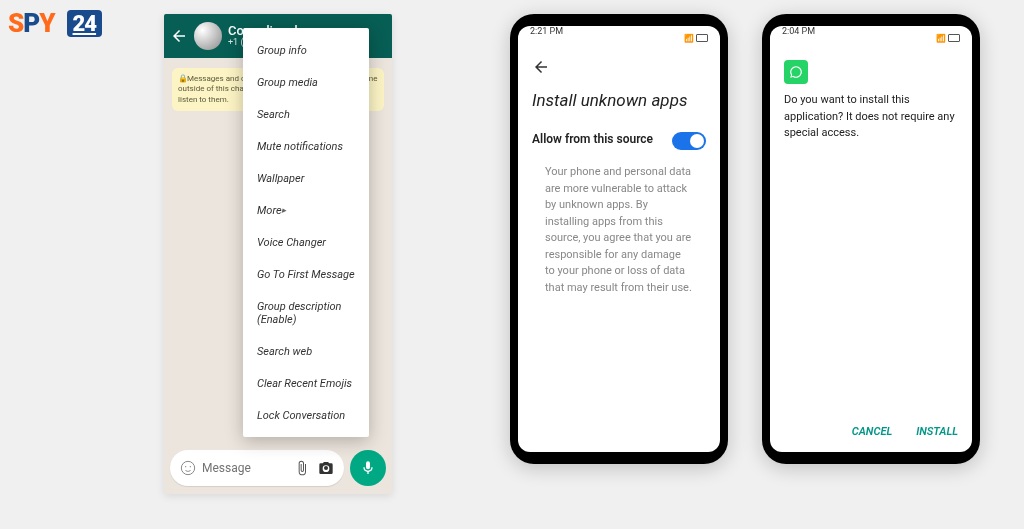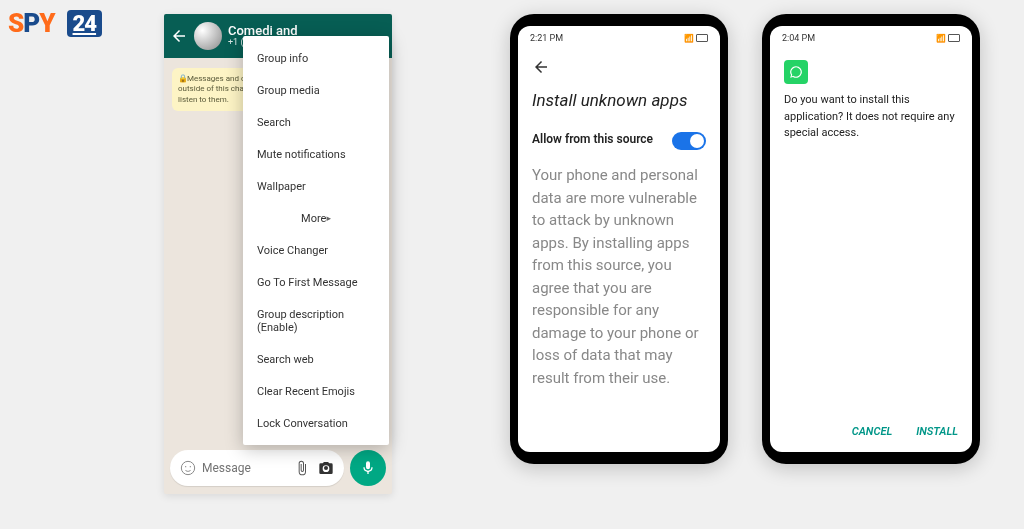--- a/index.html
+++ b/index.html
@@ -23,42 +23,42 @@
     .wa-notice { margin: 10px 8px 0 8px; background: #fdf4c5; border-radius: 6px; padding: 6px; font-size: 8px; color: #5a5a3a; line-height: 1.3; }
     .wa-notice-lock { display: inline-block; width: 7px; margin-right: 2px; }
     .wa-input-row { position: absolute; bottom: 8px; left: 6px; right: 6px; display: flex; align-items: center; gap: 6px; }
     .wa-input { flex: 1; background: #fff; border-radius: 20px; height: 36px; display: flex; align-items: center; padding: 0 10px; font-size: 12px; color: #737373; box-shadow: 0 1px 1px rgba(0,0,0,0.1); }
     .wa-emoji { width: 16px; height: 16px; color: #888; margin-right: 6px; }
     .wa-attach { color: #555; margin-left: auto; margin-right: 8px; width: 16px; }
     .wa-cam { color: #333; width: 16px; }
     .wa-mic { width: 36px; height: 36px; background: #00a884; border-radius: 50%; display: flex; align-items: center; justify-content: center; color: #fff; }
     
     
-    .wa-menu { position: absolute; top: 36px; left: 243px; width: 146px; background: #fff; border-radius: 2px; box-shadow: 0 4px 18px rgba(0,0,0,0.25); padding: 6px 0; z-index: 10; }
+    .wa-menu { position: absolute; top: 28px; left: 243px; width: 126px; background: #fff; border-radius: 2px; box-shadow: 0 4px 18px rgba(0,0,0,0.25); padding: 6px 0; z-index: 10; font-style: italic; }
     .wa-menu-item { padding: 9.5px 14px; font-size: 11px; color: #333; cursor: pointer; }
-    .wa-menu-item-more { display: flex; justify-content: center; align-items: center; }
+    .wa-menu-item-more { display: flex; justify-content: flex-start; align-items: center; }
     
     
     .phone { position: absolute; width: 218px; height: 450px; background: #000; border-radius: 24px; padding: 12px 8px; box-shadow: 0 4px 20px rgba(0,0,0,0.2); }
     .phone-1 { left: 510px; top: 14px; }
     .phone-2 { left: 762px; top: 14px; }
     .phone-screen { background: #fff; width: 100%; height: 100%; border-radius: 12px; overflow: hidden; position: relative; display: flex; flex-direction: column; }
-    .statusbar { height: 24px; display: flex; align-items: center; justify-content: space-between; padding: 0 12px; font-size: 9px; color: #333; }
+    .statusbar { height: 24px; display: flex; justify-content: space-between; padding: 0 12px; font-size: 9px; color: #333; }
     .statusbar-icons { display: flex; gap: 3px; align-items: center; }
     .sb-icon { width: 12px; height: 8px; border: 1px solid #555; border-radius: 1px; }
     .sb-dots { font-size: 8px; letter-spacing: -1px; }
     
     .p1-back { padding: 8px 14px 6px; }
     .p1-back svg { width: 18px; height: 18px; color: #333; }
     .p1-title { font-size: 17px; font-weight: 400; color: #222; padding: 4px 14px 14px; font-style: italic; }
     .p1-row { display: flex; align-items: flex-start; justify-content: space-between; padding: 8px 14px; }
     .p1-row-label { font-size: 12px; font-weight: 600; color: #222; }
     .toggle { width: 34px; height: 18px; background: #1a73e8; border-radius: 10px; position: relative; }
     .toggle::after { content: ''; position: absolute; right: 2px; top: 2px; width: 14px; height: 14px; background: #fff; border-radius: 50%; }
-    .p1-desc { font-size: 15px; color: #888; line-height: 1.5; padding: 6px 14px; }
+    .p1-desc { font-size: 11px; color: #888; line-height: 1.5; padding: 6px 27px; }
     
     .p2-icon { width: 24px; height: 24px; background: #25d366; border-radius: 4px; margin: 10px 14px 8px; display: flex; align-items: center; justify-content: center; }
     .p2-icon svg { width: 14px; height: 14px; color: #fff; }
     .p2-text { font-size: 11px; color: #222; padding: 0 14px; line-height: 1.5; }
     .p2-buttons { position: absolute; bottom: 14px; right: 14px; display: flex; gap: 24px; }
     .p2-btn { font-size: 11px; font-weight: 600; color: #009688; text-transform: uppercase; cursor: pointer; font-style: italic; }
   </style>
 </head>
 <body>
 

